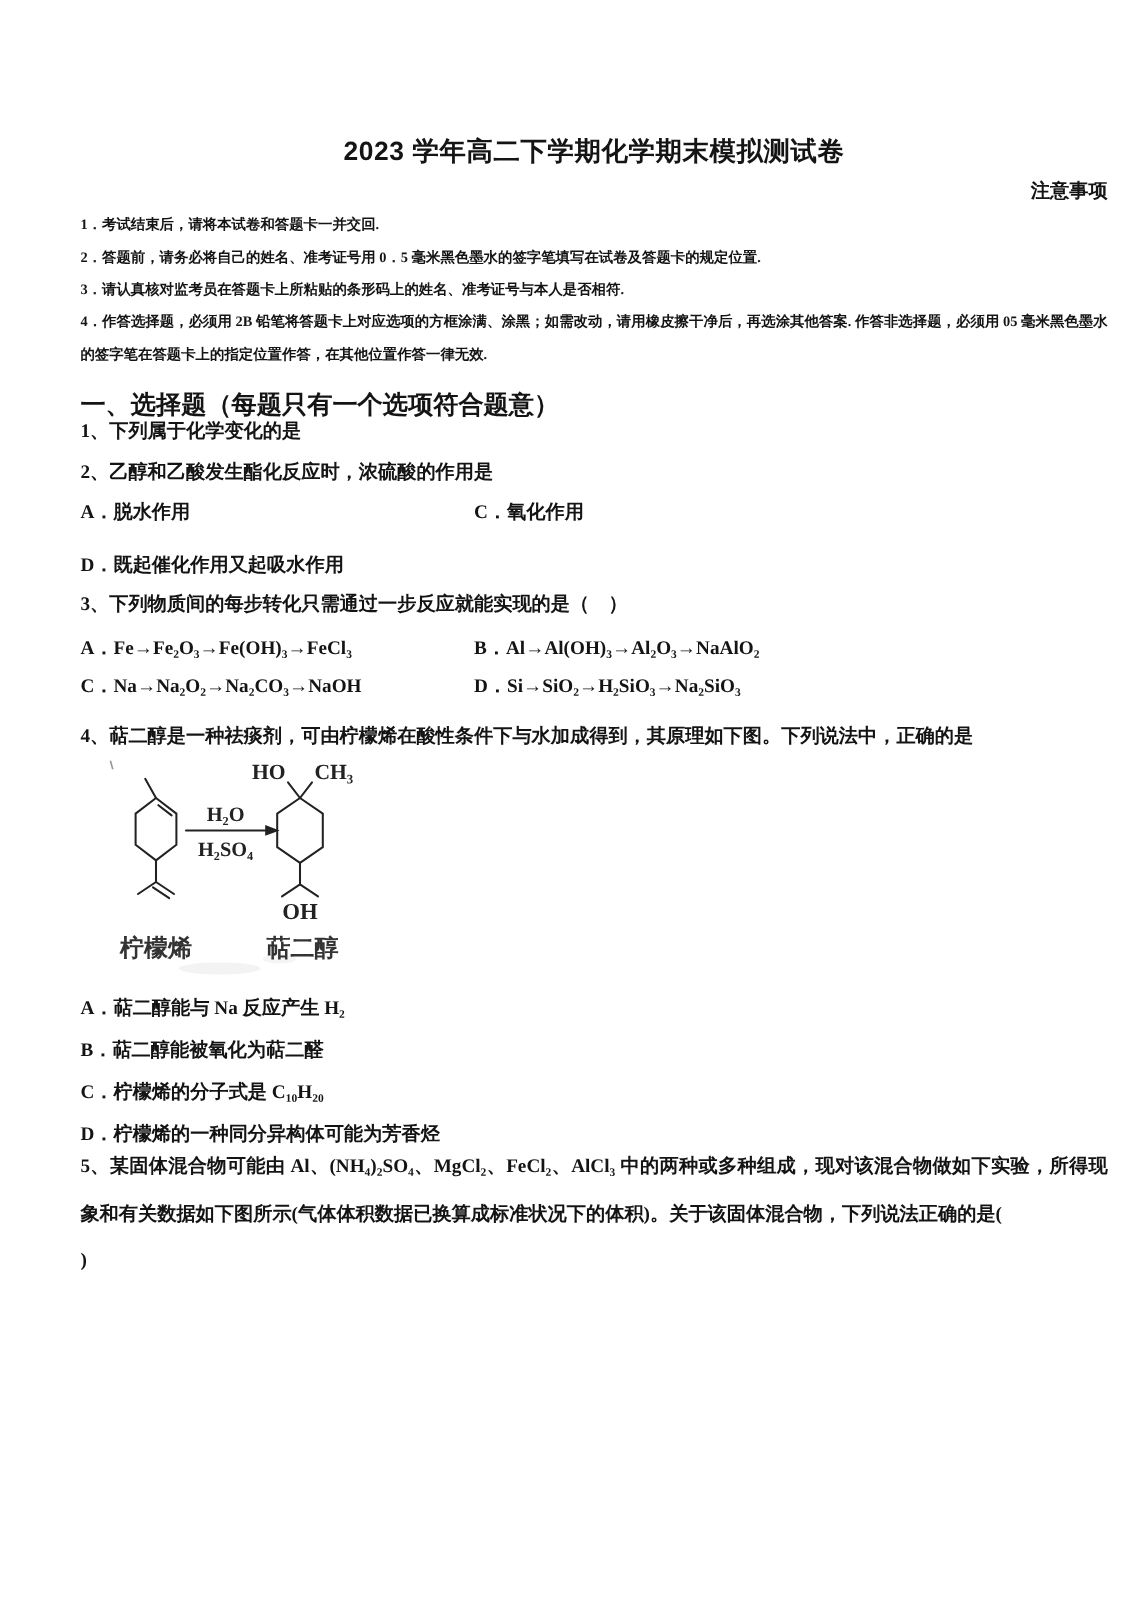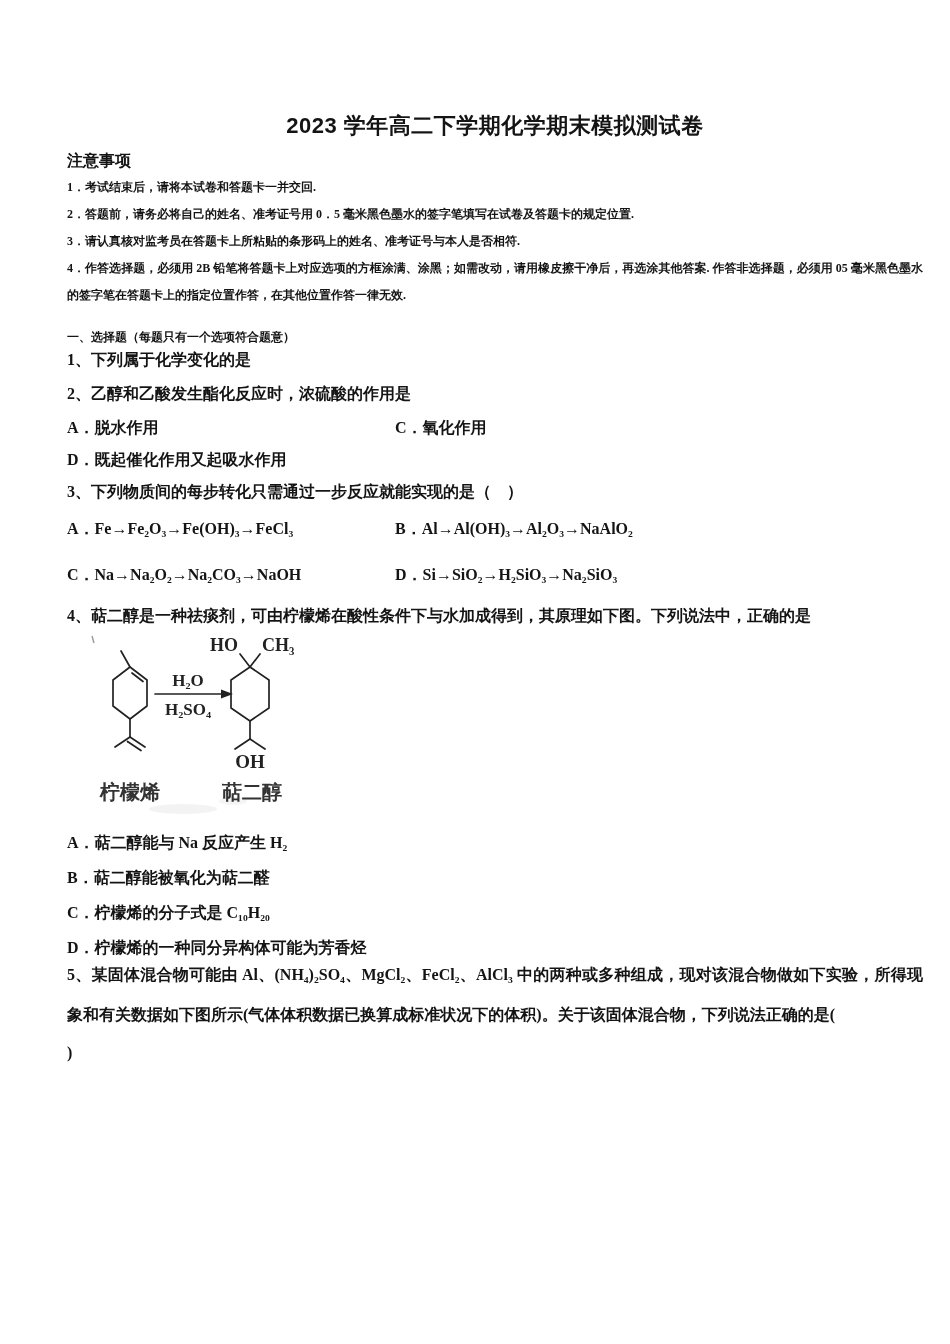--- a/index.html
+++ b/index.html
@@ -22,48 +22,49 @@
     margin: 0 0 7px 0;
     text-align: center;
     font-family: "Liberation Sans", "DejaVu Sans", sans-serif;
     font-size: 22px;
     line-height: 28px;
     font-weight: 700;
     letter-spacing: 0.5px;
   }
   .notice-heading {
     margin-top: 7px;
-    font-family: Liberation Serif, serif;
+    font-family: Liberation Mono, monospace;
     font-size: 16px;
     line-height: 27px;
     font-weight: 700;
+    text-align: right;
   }
   .notice-item {
     font-size: 12px;
     line-height: 27px;
     font-weight: 600;
     text-align: justify;
   }
   .section-heading {
     margin-top: 16px;
-    font-size: 12px;
+    font-size: 21px;
     line-height: 24px;
     font-weight: 700;
   }
   .stem, .opt {
     font-size: 16px;
     line-height: 22px;
     font-weight: 600;
   }
   .q1-stem { margin-top: 0; }
   .q1-opts { display: grid; grid-template-columns: 165px 165px 166px auto; margin-top: 10px; }
   .q2-stem { margin-top: 12px; }
-  .q2-opts { display: grid; grid-template-columns: 328px auto; row-gap: 10px; margin-top: 12px; }
+  .q2-opts { display: grid; grid-template-columns: 328px auto; row-gap: 22px; margin-top: 12px; }
   .q3-stem { margin-top: 10px; }
-  .q3-opts { display: grid; grid-template-columns: 328px auto; row-gap: 24px; margin-top: 15px; }
+  .q3-opts { display: grid; grid-template-columns: 328px auto; row-gap: 10px; margin-top: 15px; }
   .q4-stem { margin-top: 19px; }
   .q4-diagram { margin-top: 6px; margin-left: 6px; width: 300px; height: 186px; }
   .q4-opts { margin-top: 2px; }
   .q4-opts .opt { margin-top: 13px; }
   .q5-stem {
     margin-top: -4px;
     font-size: 16px;
     line-height: 40px;
     font-weight: 600;
     text-align: justify;

